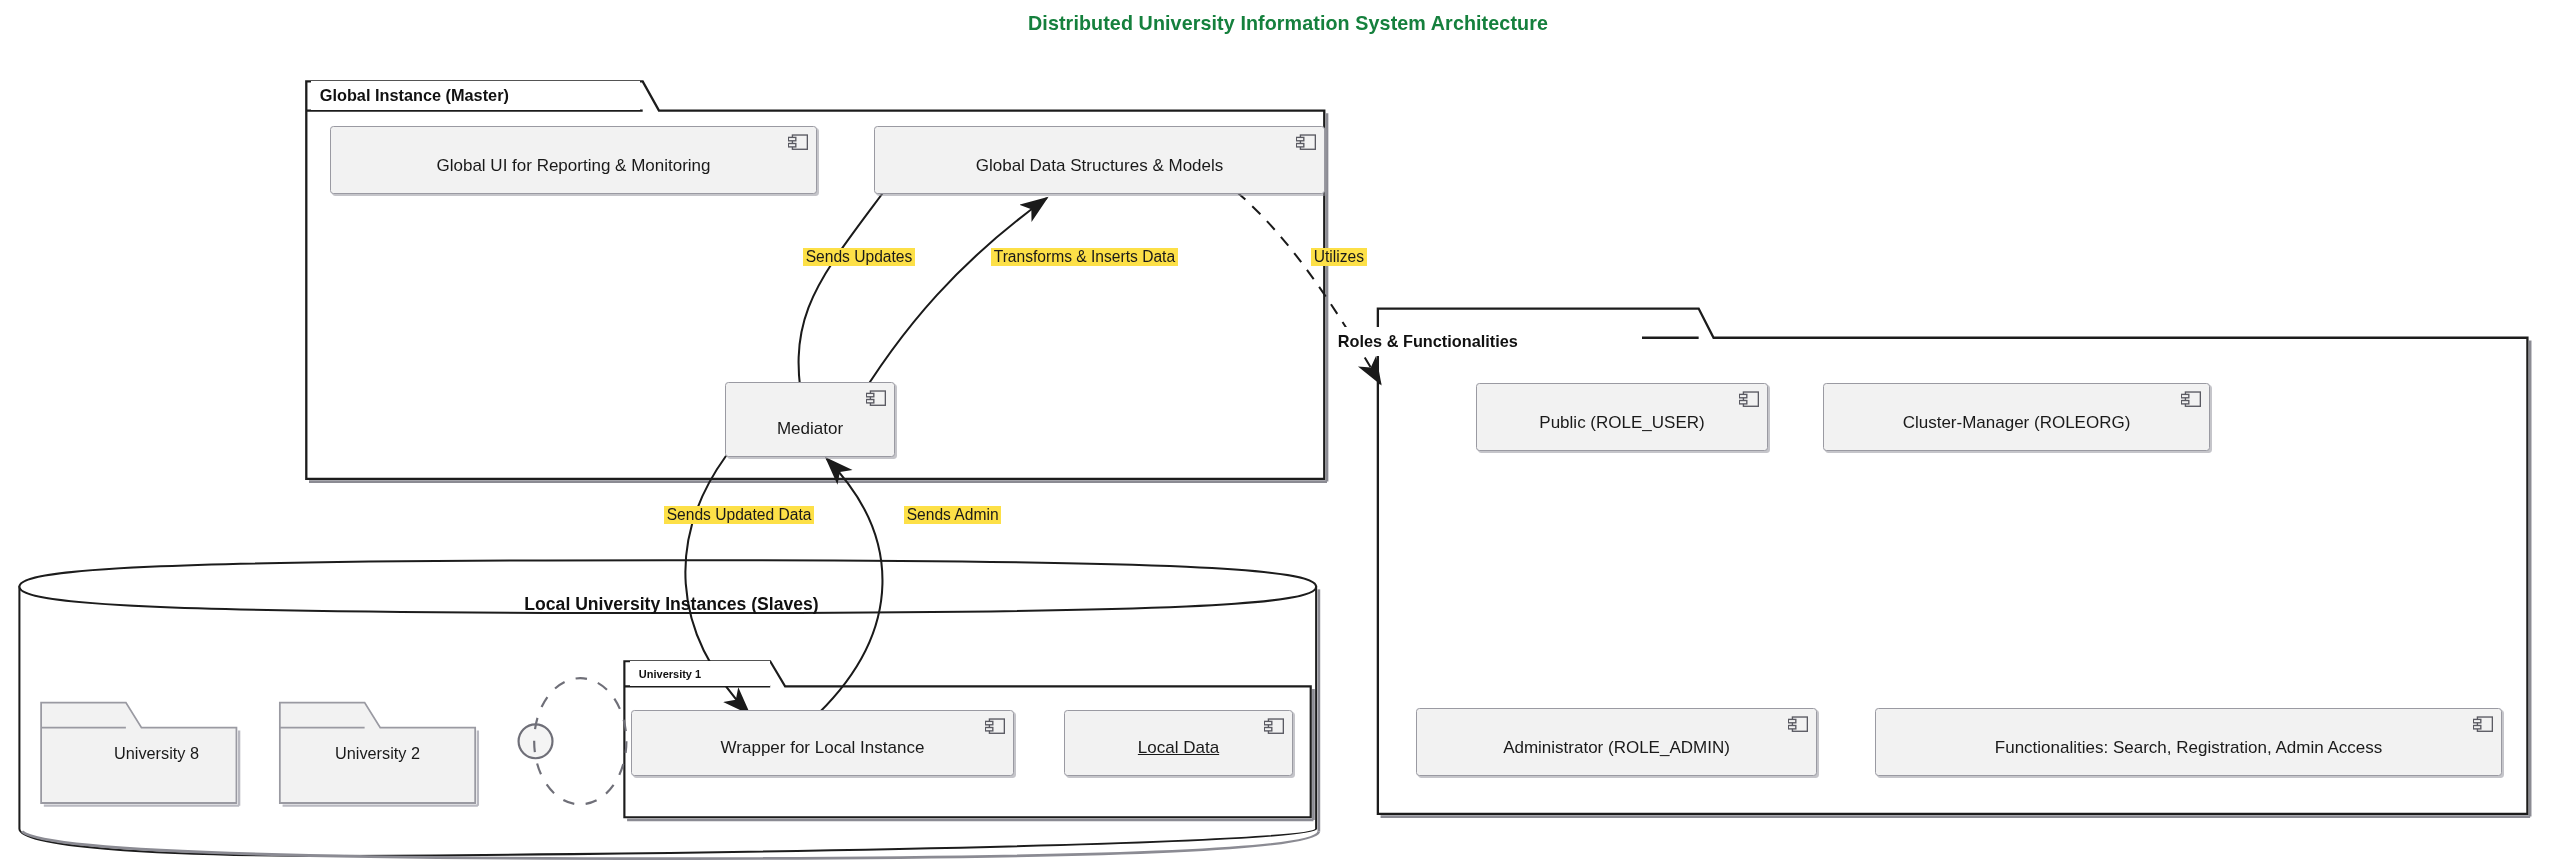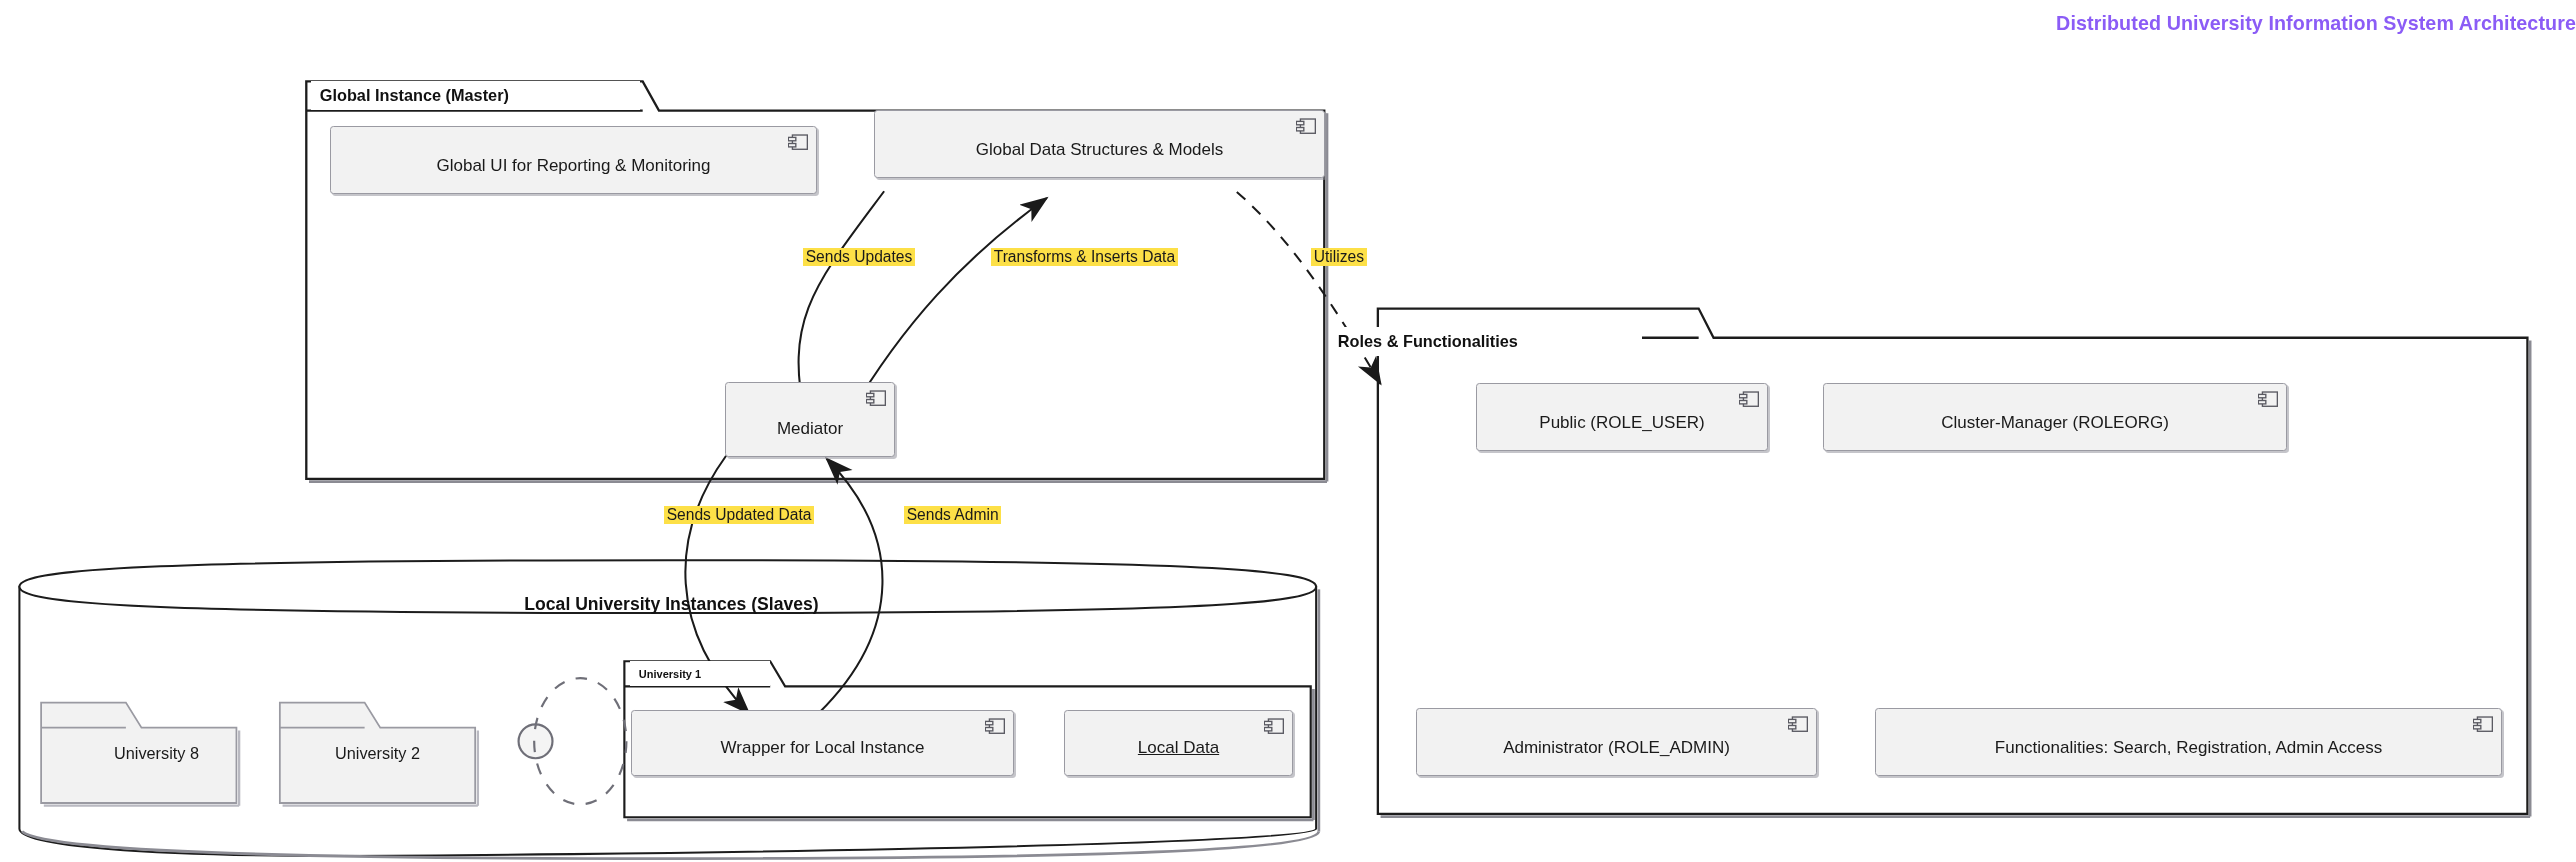--- a/index.html
+++ b/index.html
@@ -6,22 +6,22 @@
   body{
     width:2576px;height:862px;position:relative;overflow:hidden;
     font-family:"Liberation Sans","DejaVu Sans",sans-serif;
     color:#1a1a1a;
   }
   #canvas{position:absolute;left:0;top:0;width:2576px;height:862px;}
   .svg-layer{position:absolute;left:0;top:0;width:2576px;height:862px;pointer-events:none;}
 
   
   .diagram-title{
-    position:absolute;left:0;top:12.2px;width:2576px;text-align:right;
-    font-size:19.7px;font-weight:bold;letter-spacing:0.1px;color:#8b5cf6;
+    position:absolute;left:0;top:12.2px;width:2576px;text-align:center;
+    font-size:19.7px;font-weight:bold;letter-spacing:0.1px;color:#15803d;
   }
   .pkg-tab{
     position:absolute;left:0;top:0;box-sizing:border-box;
     background:#ffffff;
     display:flex;align-items:center;
     padding-left:8.8px;
     font-size:16.3px;font-weight:bold;color:#111;white-space:nowrap;
     z-index:3;
   }
   .pkg-label{position:relative;z-index:4;}
@@ -148,21 +148,21 @@
 
   <div class="comp" style="left:330px;top:126px;width:487px;height:68px;">
     <svg class="comp-icon" viewBox="0 0 30 24">
       <rect x="6.5" y="1.5" width="22" height="21" fill="#f2f2f2" stroke="#5a5a62" stroke-width="2"></rect>
       <rect x="0.5" y="5" width="11" height="5" fill="#f2f2f2" stroke="#5a5a62" stroke-width="2"></rect>
       <rect x="0.5" y="14" width="11" height="5" fill="#f2f2f2" stroke="#5a5a62" stroke-width="2"></rect>
     </svg>
     <span class="comp-label">Global UI for Reporting &amp; Monitoring</span>
   </div>
 
-  <div class="comp" style="left:874px;top:110px;width:451px;height:68px;">
+  <div class="comp" style="left:874px;top:126px;width:451px;height:68px;">
     <svg class="comp-icon" viewBox="0 0 30 24">
       <rect x="6.5" y="1.5" width="22" height="21" fill="#f2f2f2" stroke="#5a5a62" stroke-width="2"></rect>
       <rect x="0.5" y="5" width="11" height="5" fill="#f2f2f2" stroke="#5a5a62" stroke-width="2"></rect>
       <rect x="0.5" y="14" width="11" height="5" fill="#f2f2f2" stroke="#5a5a62" stroke-width="2"></rect>
     </svg>
     <span class="comp-label">Global Data Structures &amp; Models</span>
   </div>
 
   <div class="comp" style="left:725px;top:382px;width:170px;height:75px;">
     <svg class="comp-icon" viewBox="0 0 30 24">
@@ -193,21 +193,21 @@
 
   <div class="comp" style="left:1476px;top:383px;width:292px;height:68px;">
     <svg class="comp-icon" viewBox="0 0 30 24">
       <rect x="6.5" y="1.5" width="22" height="21" fill="#f2f2f2" stroke="#5a5a62" stroke-width="2"></rect>
       <rect x="0.5" y="5" width="11" height="5" fill="#f2f2f2" stroke="#5a5a62" stroke-width="2"></rect>
       <rect x="0.5" y="14" width="11" height="5" fill="#f2f2f2" stroke="#5a5a62" stroke-width="2"></rect>
     </svg>
     <span class="comp-label">Public (ROLE_USER)</span>
   </div>
 
-  <div class="comp" style="left:1823px;top:383px;width:464px;height:68px;">
+  <div class="comp" style="left:1823px;top:383px;width:387px;height:68px;">
     <svg class="comp-icon" viewBox="0 0 30 24">
       <rect x="6.5" y="1.5" width="22" height="21" fill="#f2f2f2" stroke="#5a5a62" stroke-width="2"></rect>
       <rect x="0.5" y="5" width="11" height="5" fill="#f2f2f2" stroke="#5a5a62" stroke-width="2"></rect>
       <rect x="0.5" y="14" width="11" height="5" fill="#f2f2f2" stroke="#5a5a62" stroke-width="2"></rect>
     </svg>
     <span class="comp-label">Cluster-Manager (ROLEORG)</span>
   </div>
 
   <div class="comp" style="left:1416px;top:708px;width:401px;height:68px;">
     <svg class="comp-icon" viewBox="0 0 30 24">

